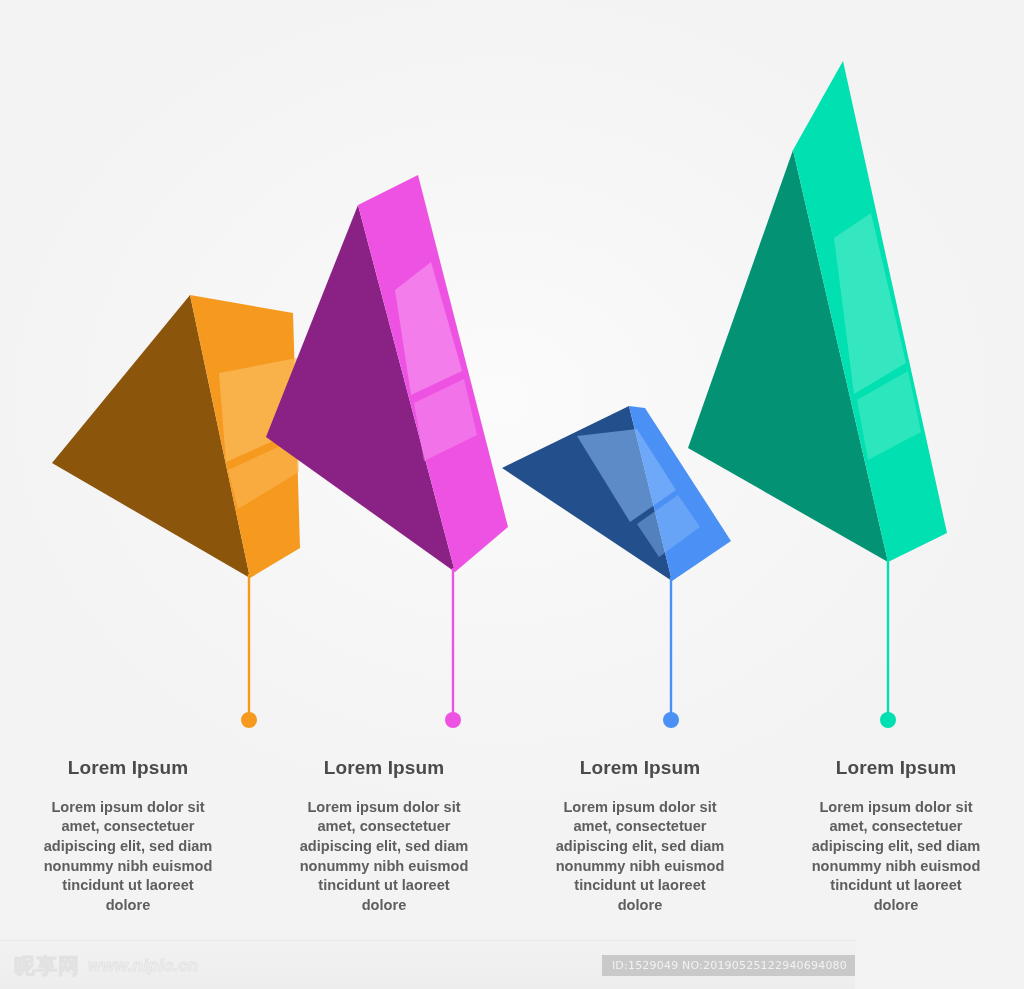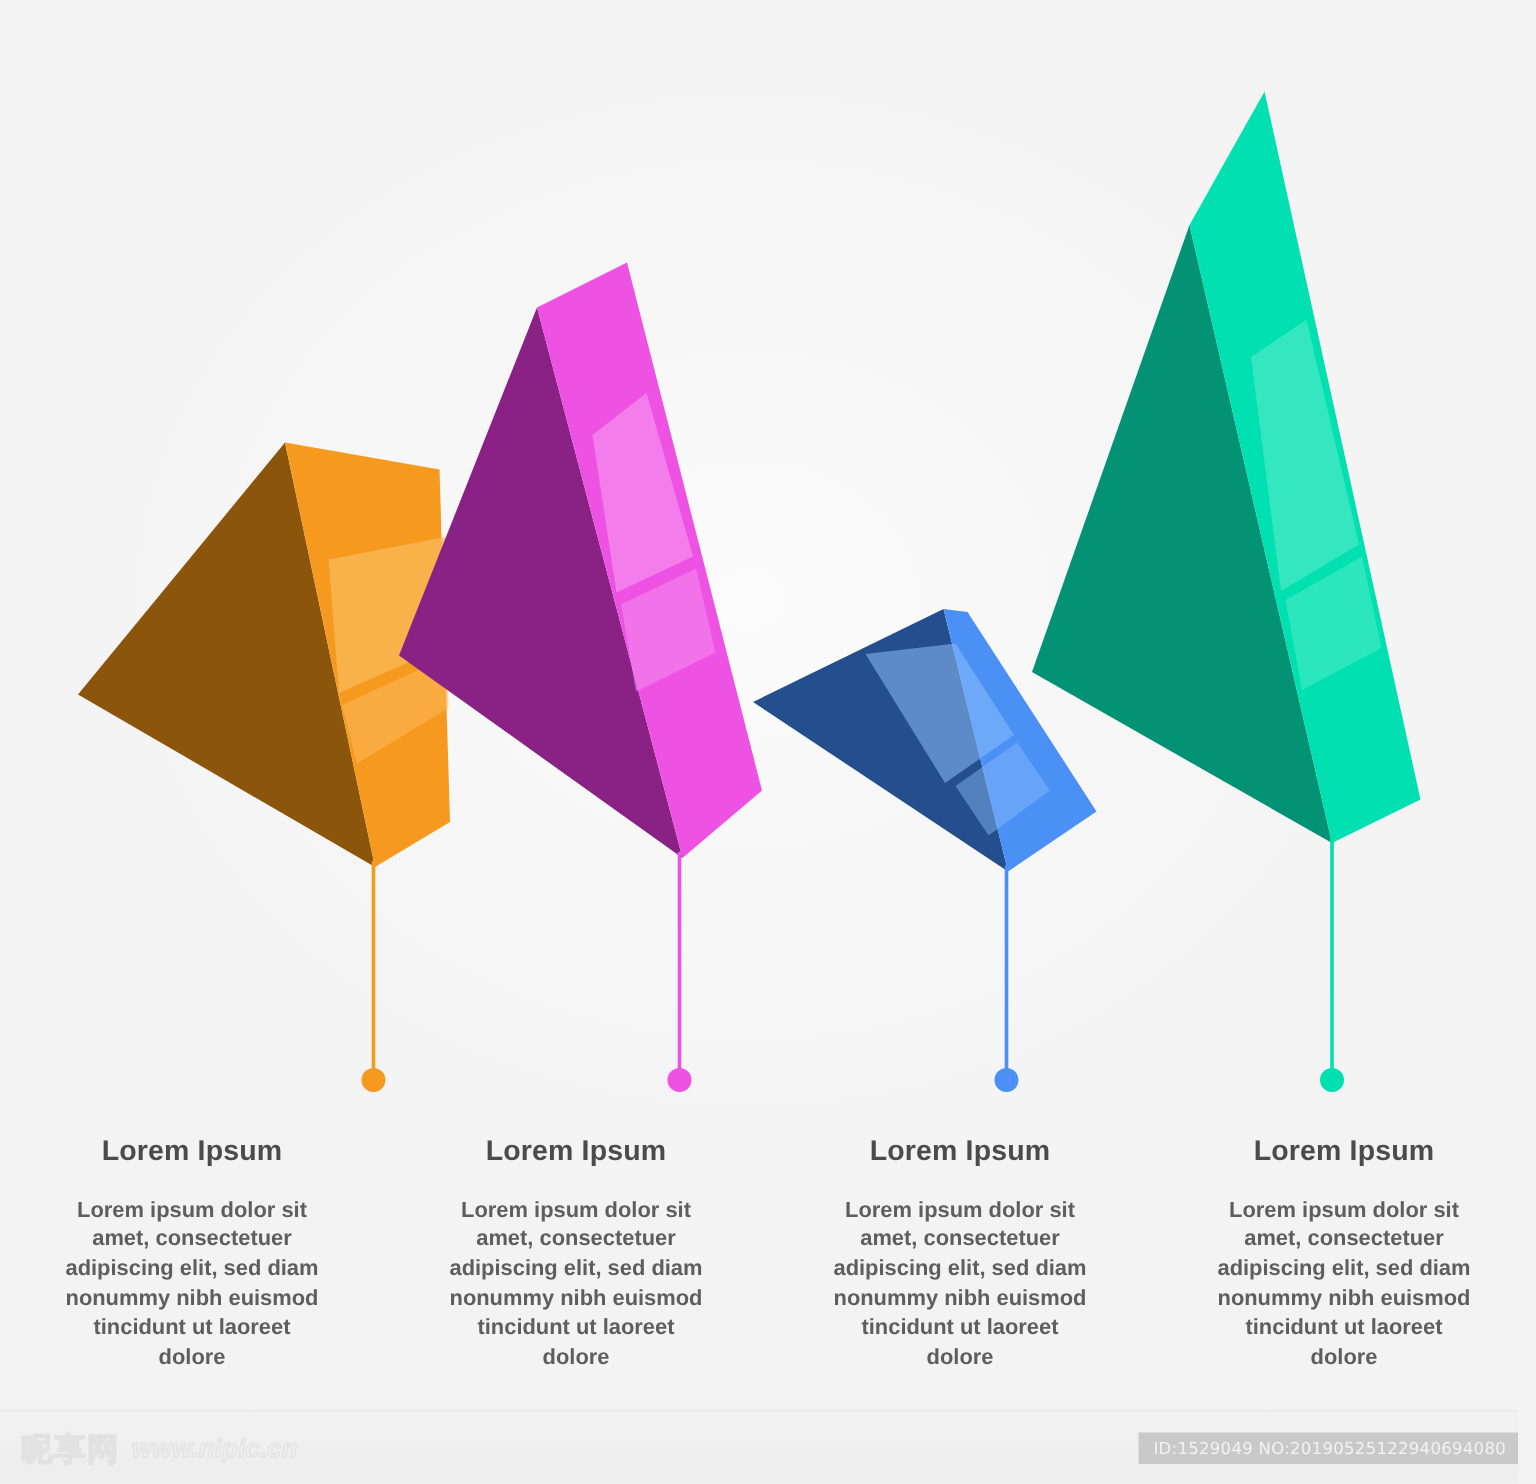--- a/index.html
+++ b/index.html
@@ -50,21 +50,21 @@
     line-height: 19.6px;
     color: #5e5e5e;
     font-weight: 700;
     max-width: 178px;
     margin: 0 auto;
   }
   
   #footer {
     position: absolute;
     left: 0; top: 940px;
-    width: 1012px; height: 49px;
+    width: 855px; height: 49px;
     background: linear-gradient(180deg,#f2f2f2 0%, #ededed 100%);
     border-top: 1px solid #e8e8e8;
   }
   #watermark {
     position: absolute;
     left: 14px; top: 12px;
     height: 26px;
     display: flex; align-items: center; gap: 8px;
     opacity: .85;
   }

